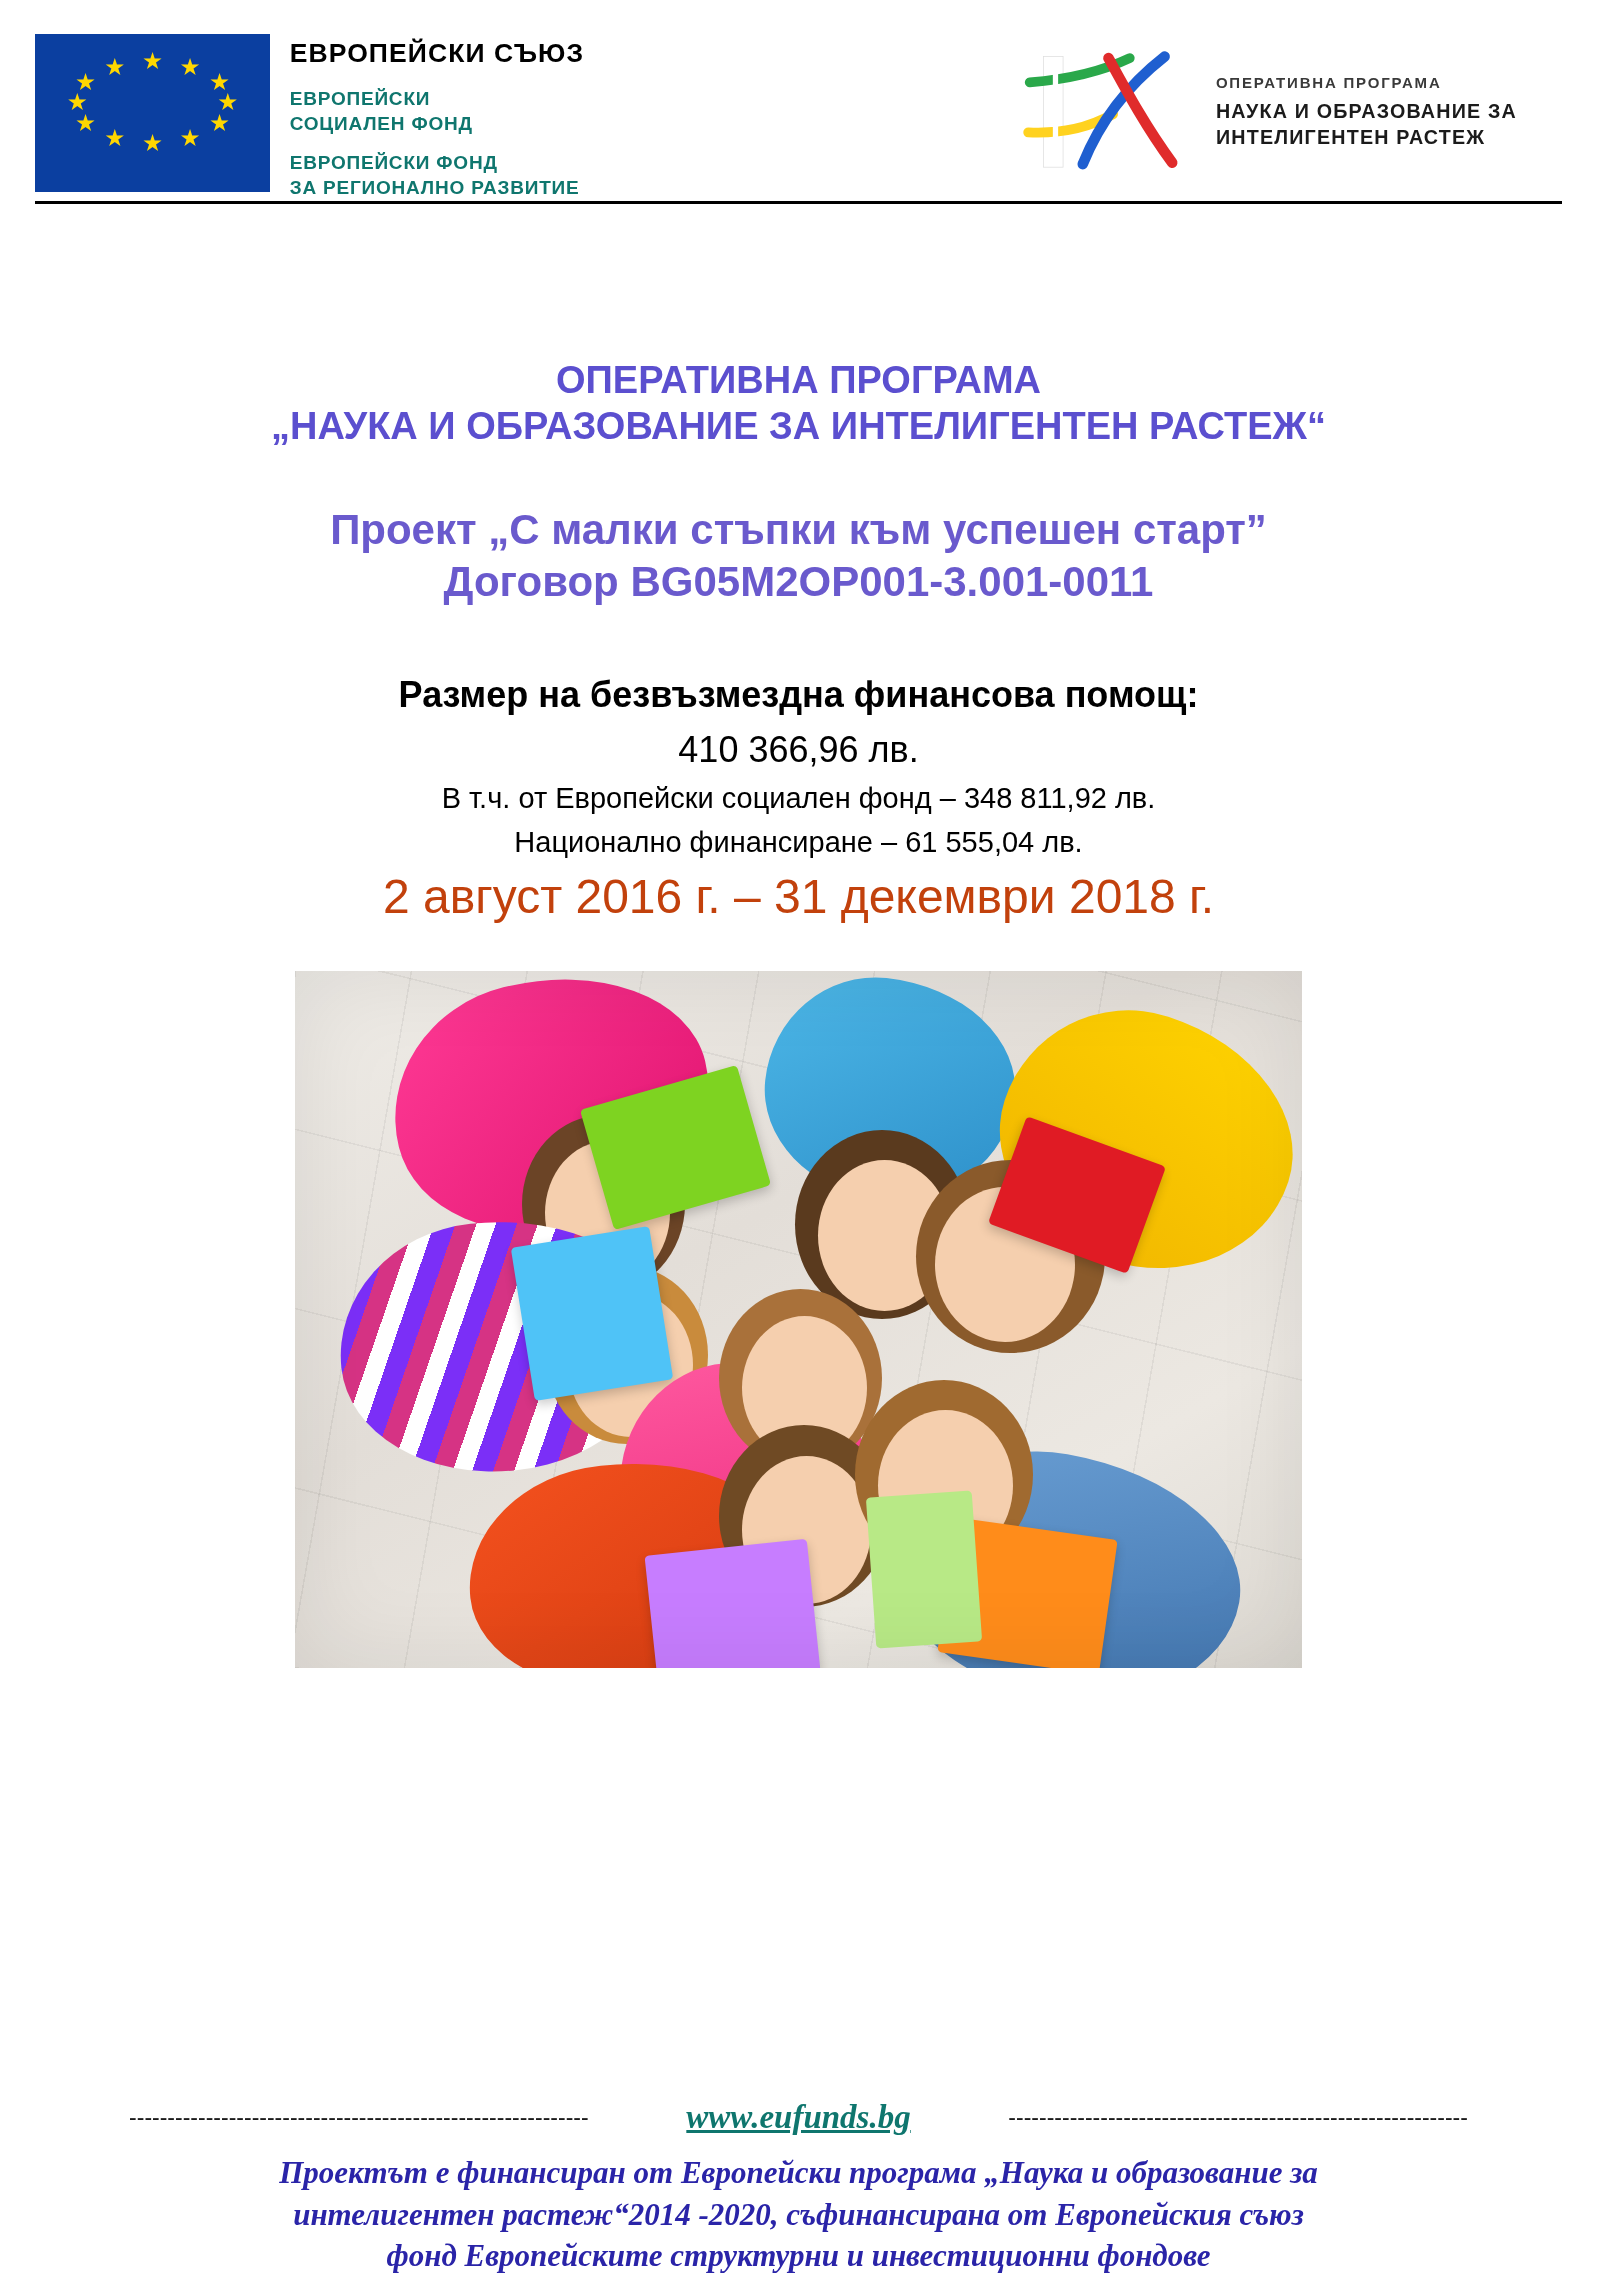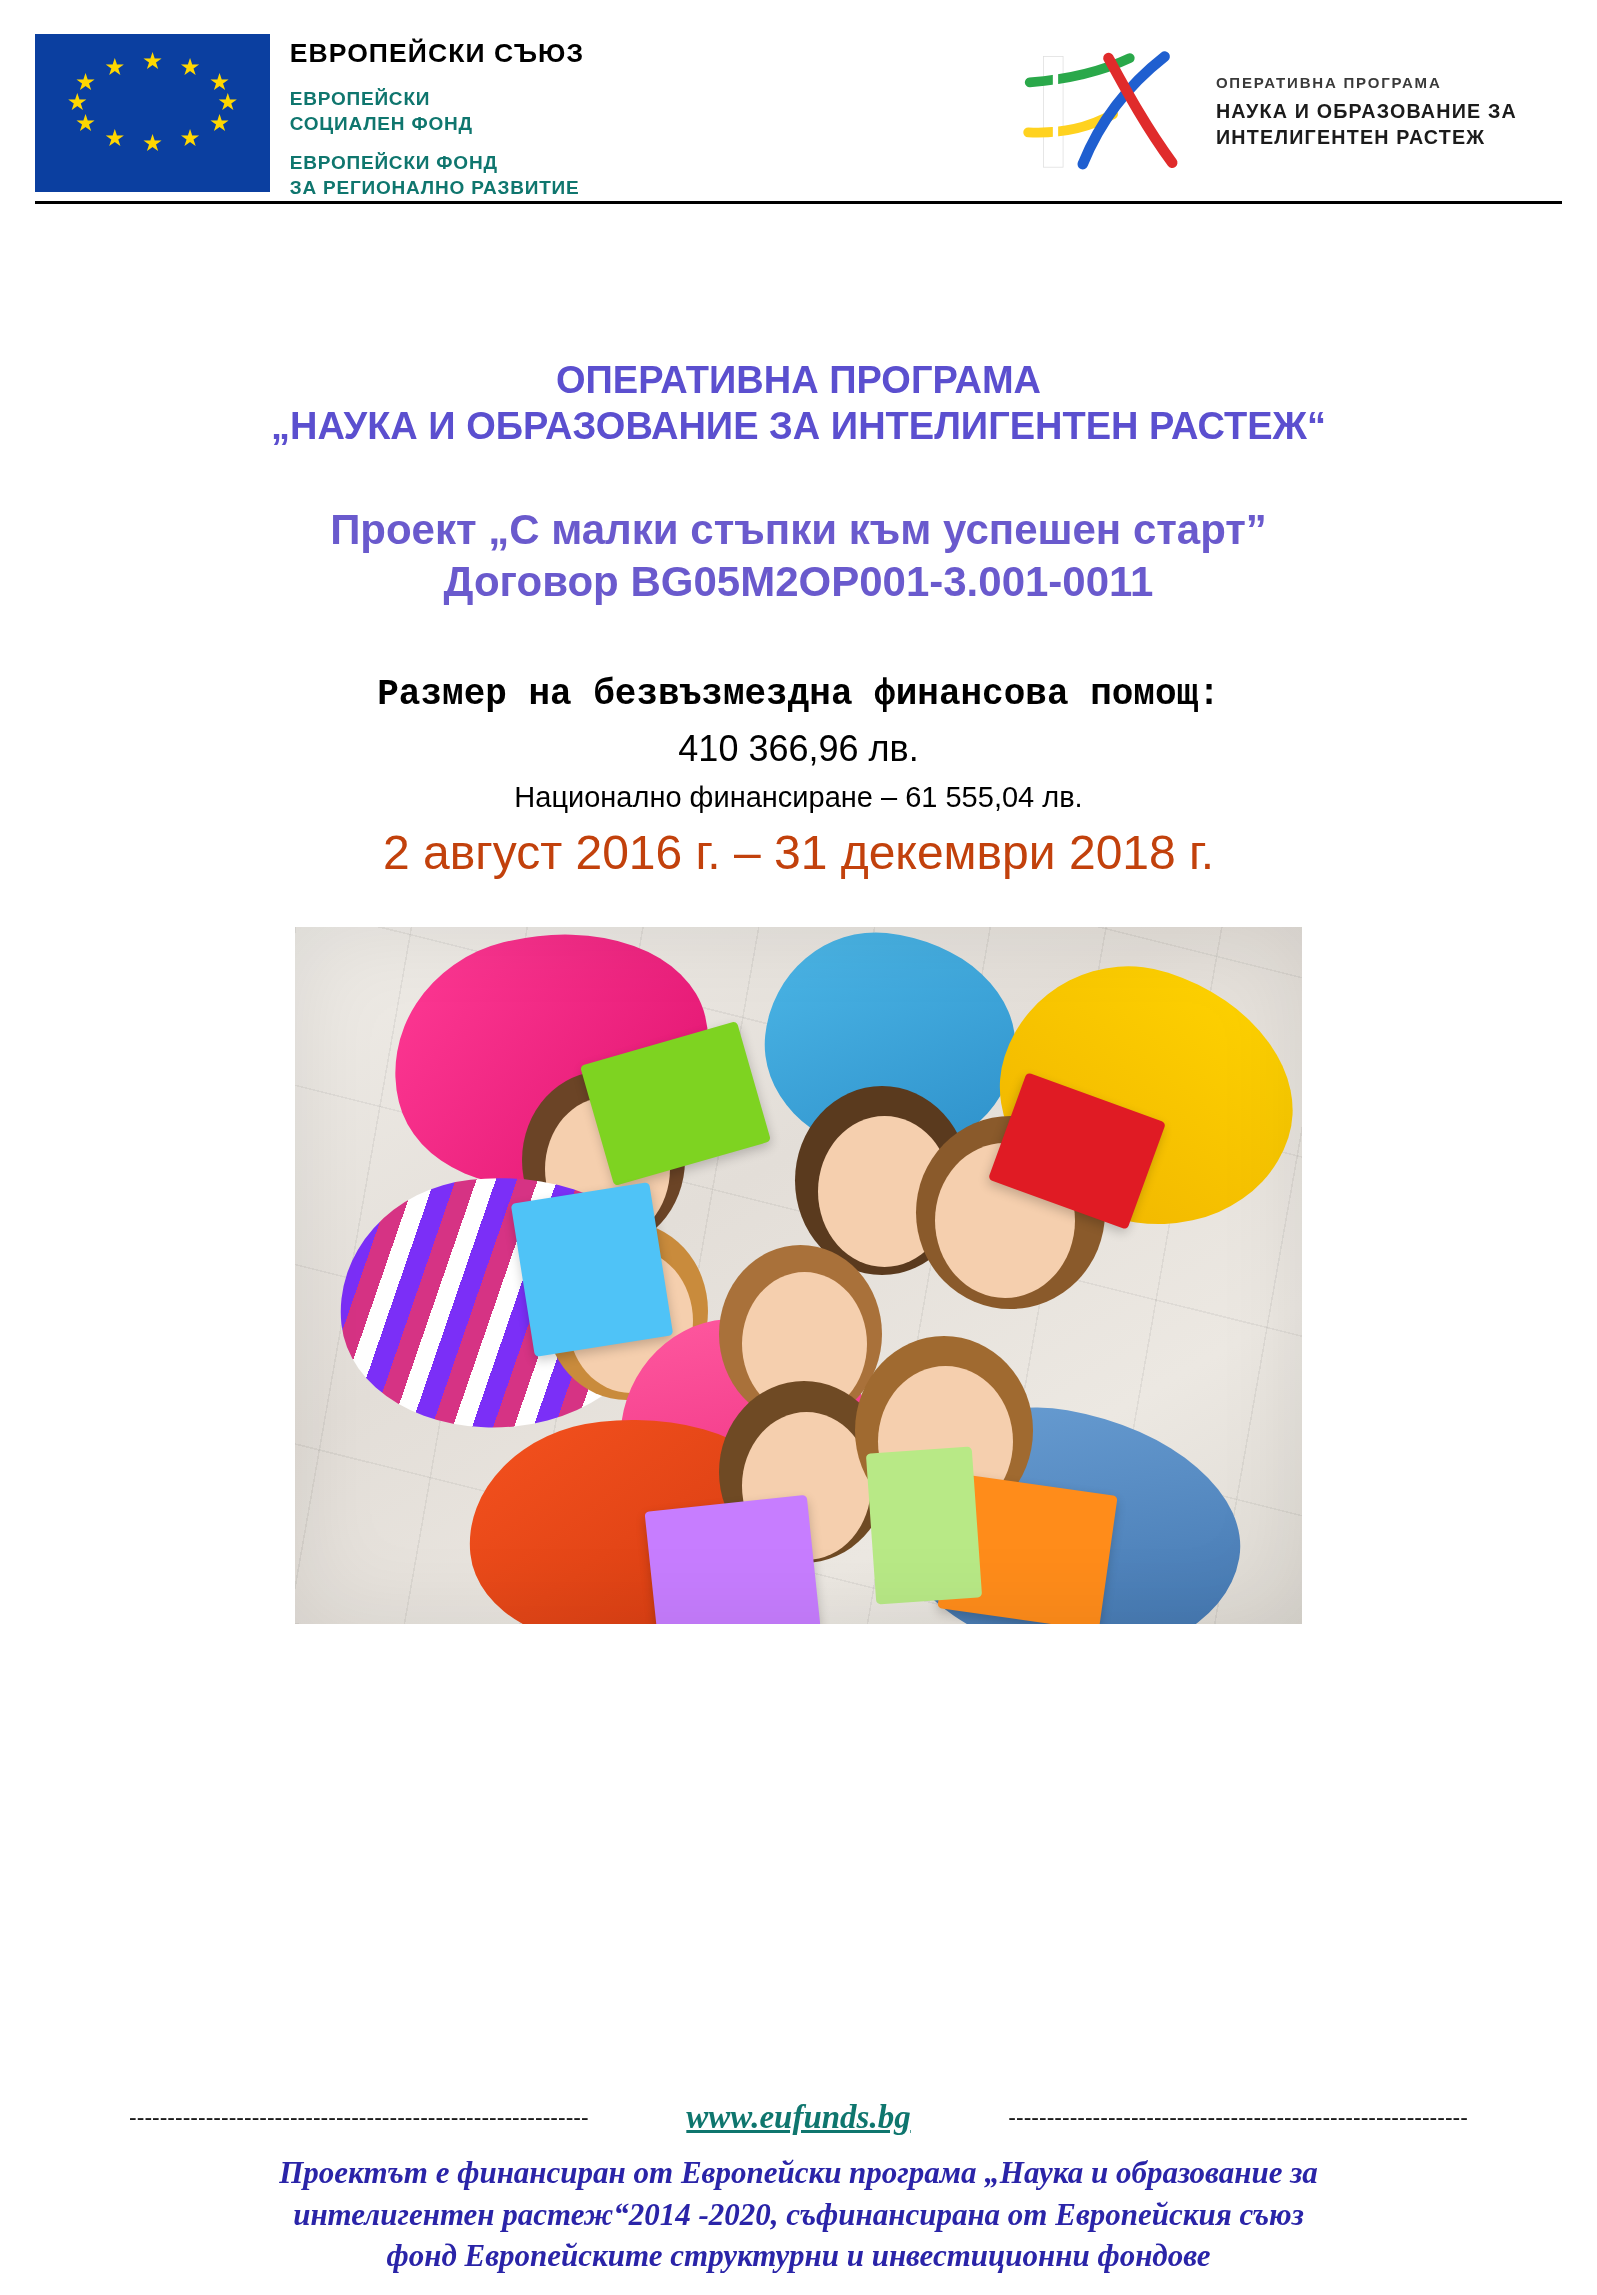--- a/index.html
+++ b/index.html
@@ -123,21 +123,20 @@
     color: #6a5acd;
     font-weight: bold;
     font-size: 42px;
     line-height: 1.25;
   }
   .grant-label {
     margin-top: 65px;
     font-weight: bold;
     font-size: 36px;
     color: #000;
-    font-family: Liberation Mono, monospace;
   }
   .grant-amount {
     margin-top: 13.6px;
     font-size: 36px;
     color: #000;
   }
   .grant-line {
     margin-top: 10.6px;
     font-size: 29px;
     color: #000;
@@ -310,20 +309,21 @@
     <div>„НАУКА И ОБРАЗОВАНИЕ ЗА ИНТЕЛИГЕНТЕН РАСТЕЖ“</div>
   </div>
 
   <div class="project-title">
     <div>Проект „С малки стъпки към успешен старт”</div>
     <div>Договор  BG05M2OP001-3.001-0011</div>
   </div>
 
   <div class="grant-label">Размер на безвъзмездна финансова помощ:</div>
   <div class="grant-amount">410 366,96 лв.</div>
+  <div class="grant-line">В т.ч. от Европейски социален фонд – 348 811,92 лв.</div>
   <div class="grant-line">Национално финансиране – 61 555,04 лв.</div>
 
   <div class="period-value">2 август 2016 г. – 31 декември 2018 г.</div>
 
   <div class="photo-wrap">
     <div class="floor"></div>
 
     <div class="body-shape" style="left:98px; top:7.6px; width:318px; height:250px; background:linear-gradient(140deg,#ff3a95,#e0136f); transform:rotate(-14deg);"></div>
     <div class="head" style="left:227px; top:144px; width:163px; height:178px; background:#6b4426;"></div>
     <div class="face" style="left:250px; top:170px; width:125px; height:144px;"></div>

